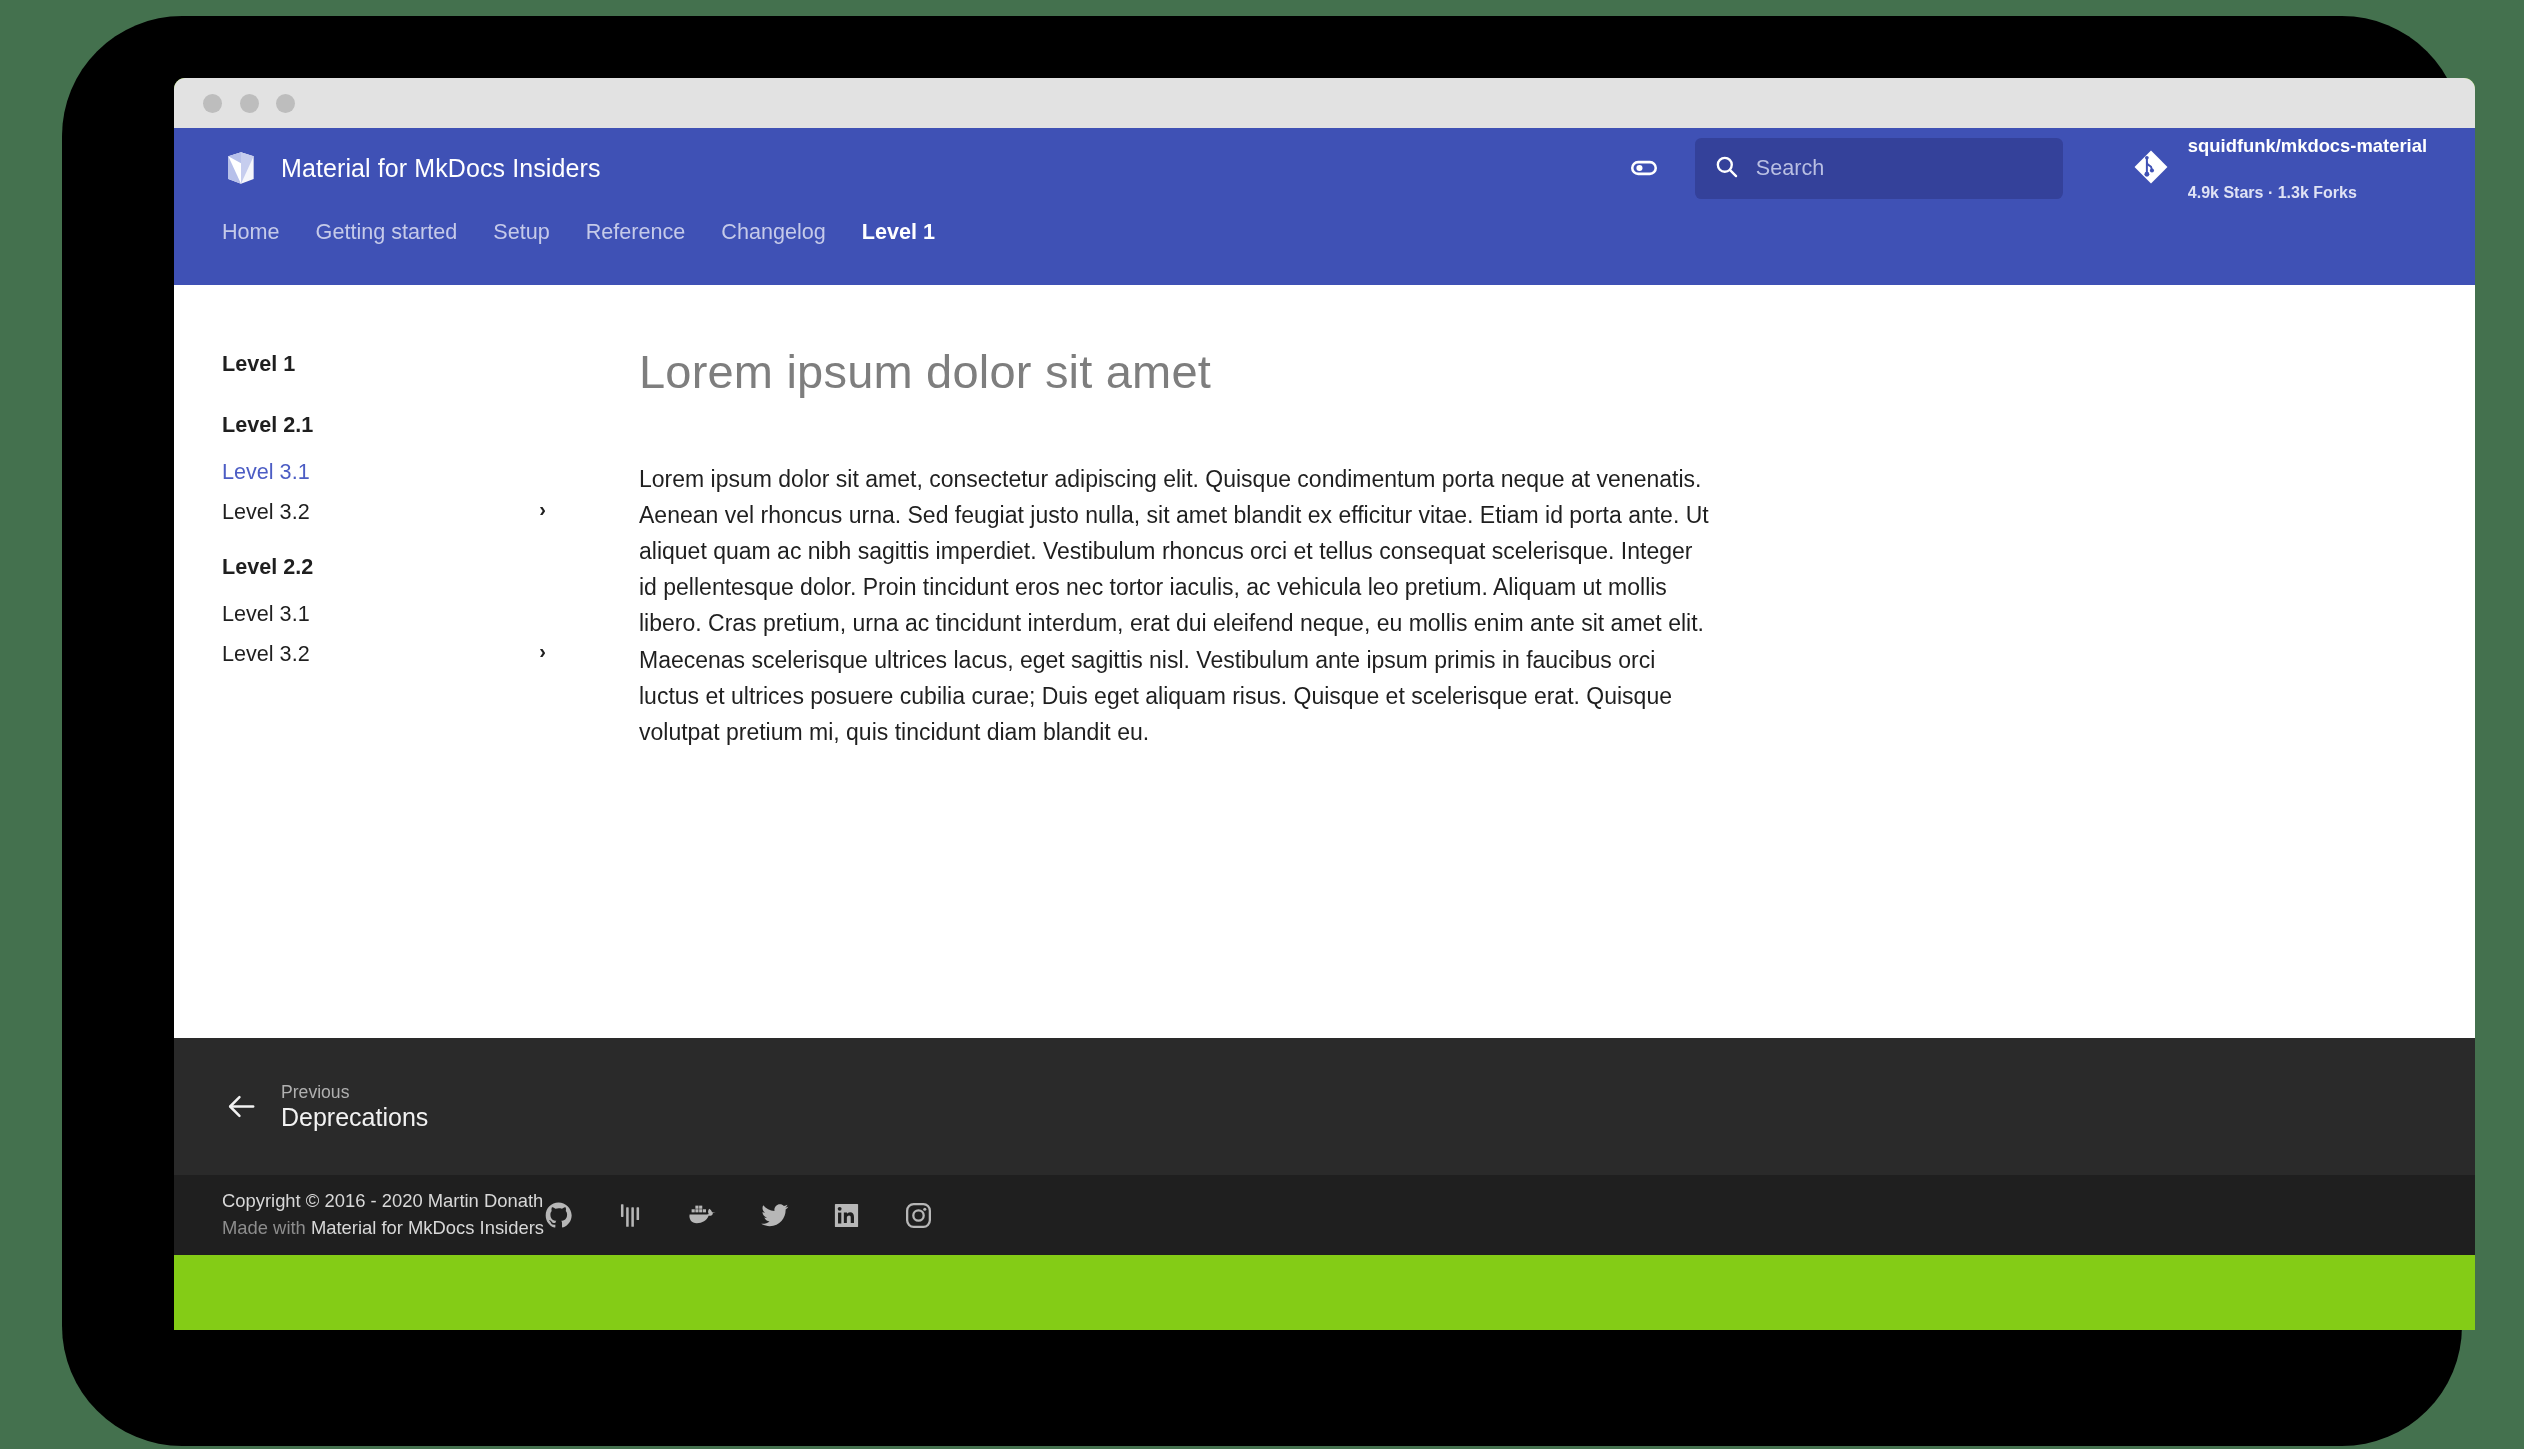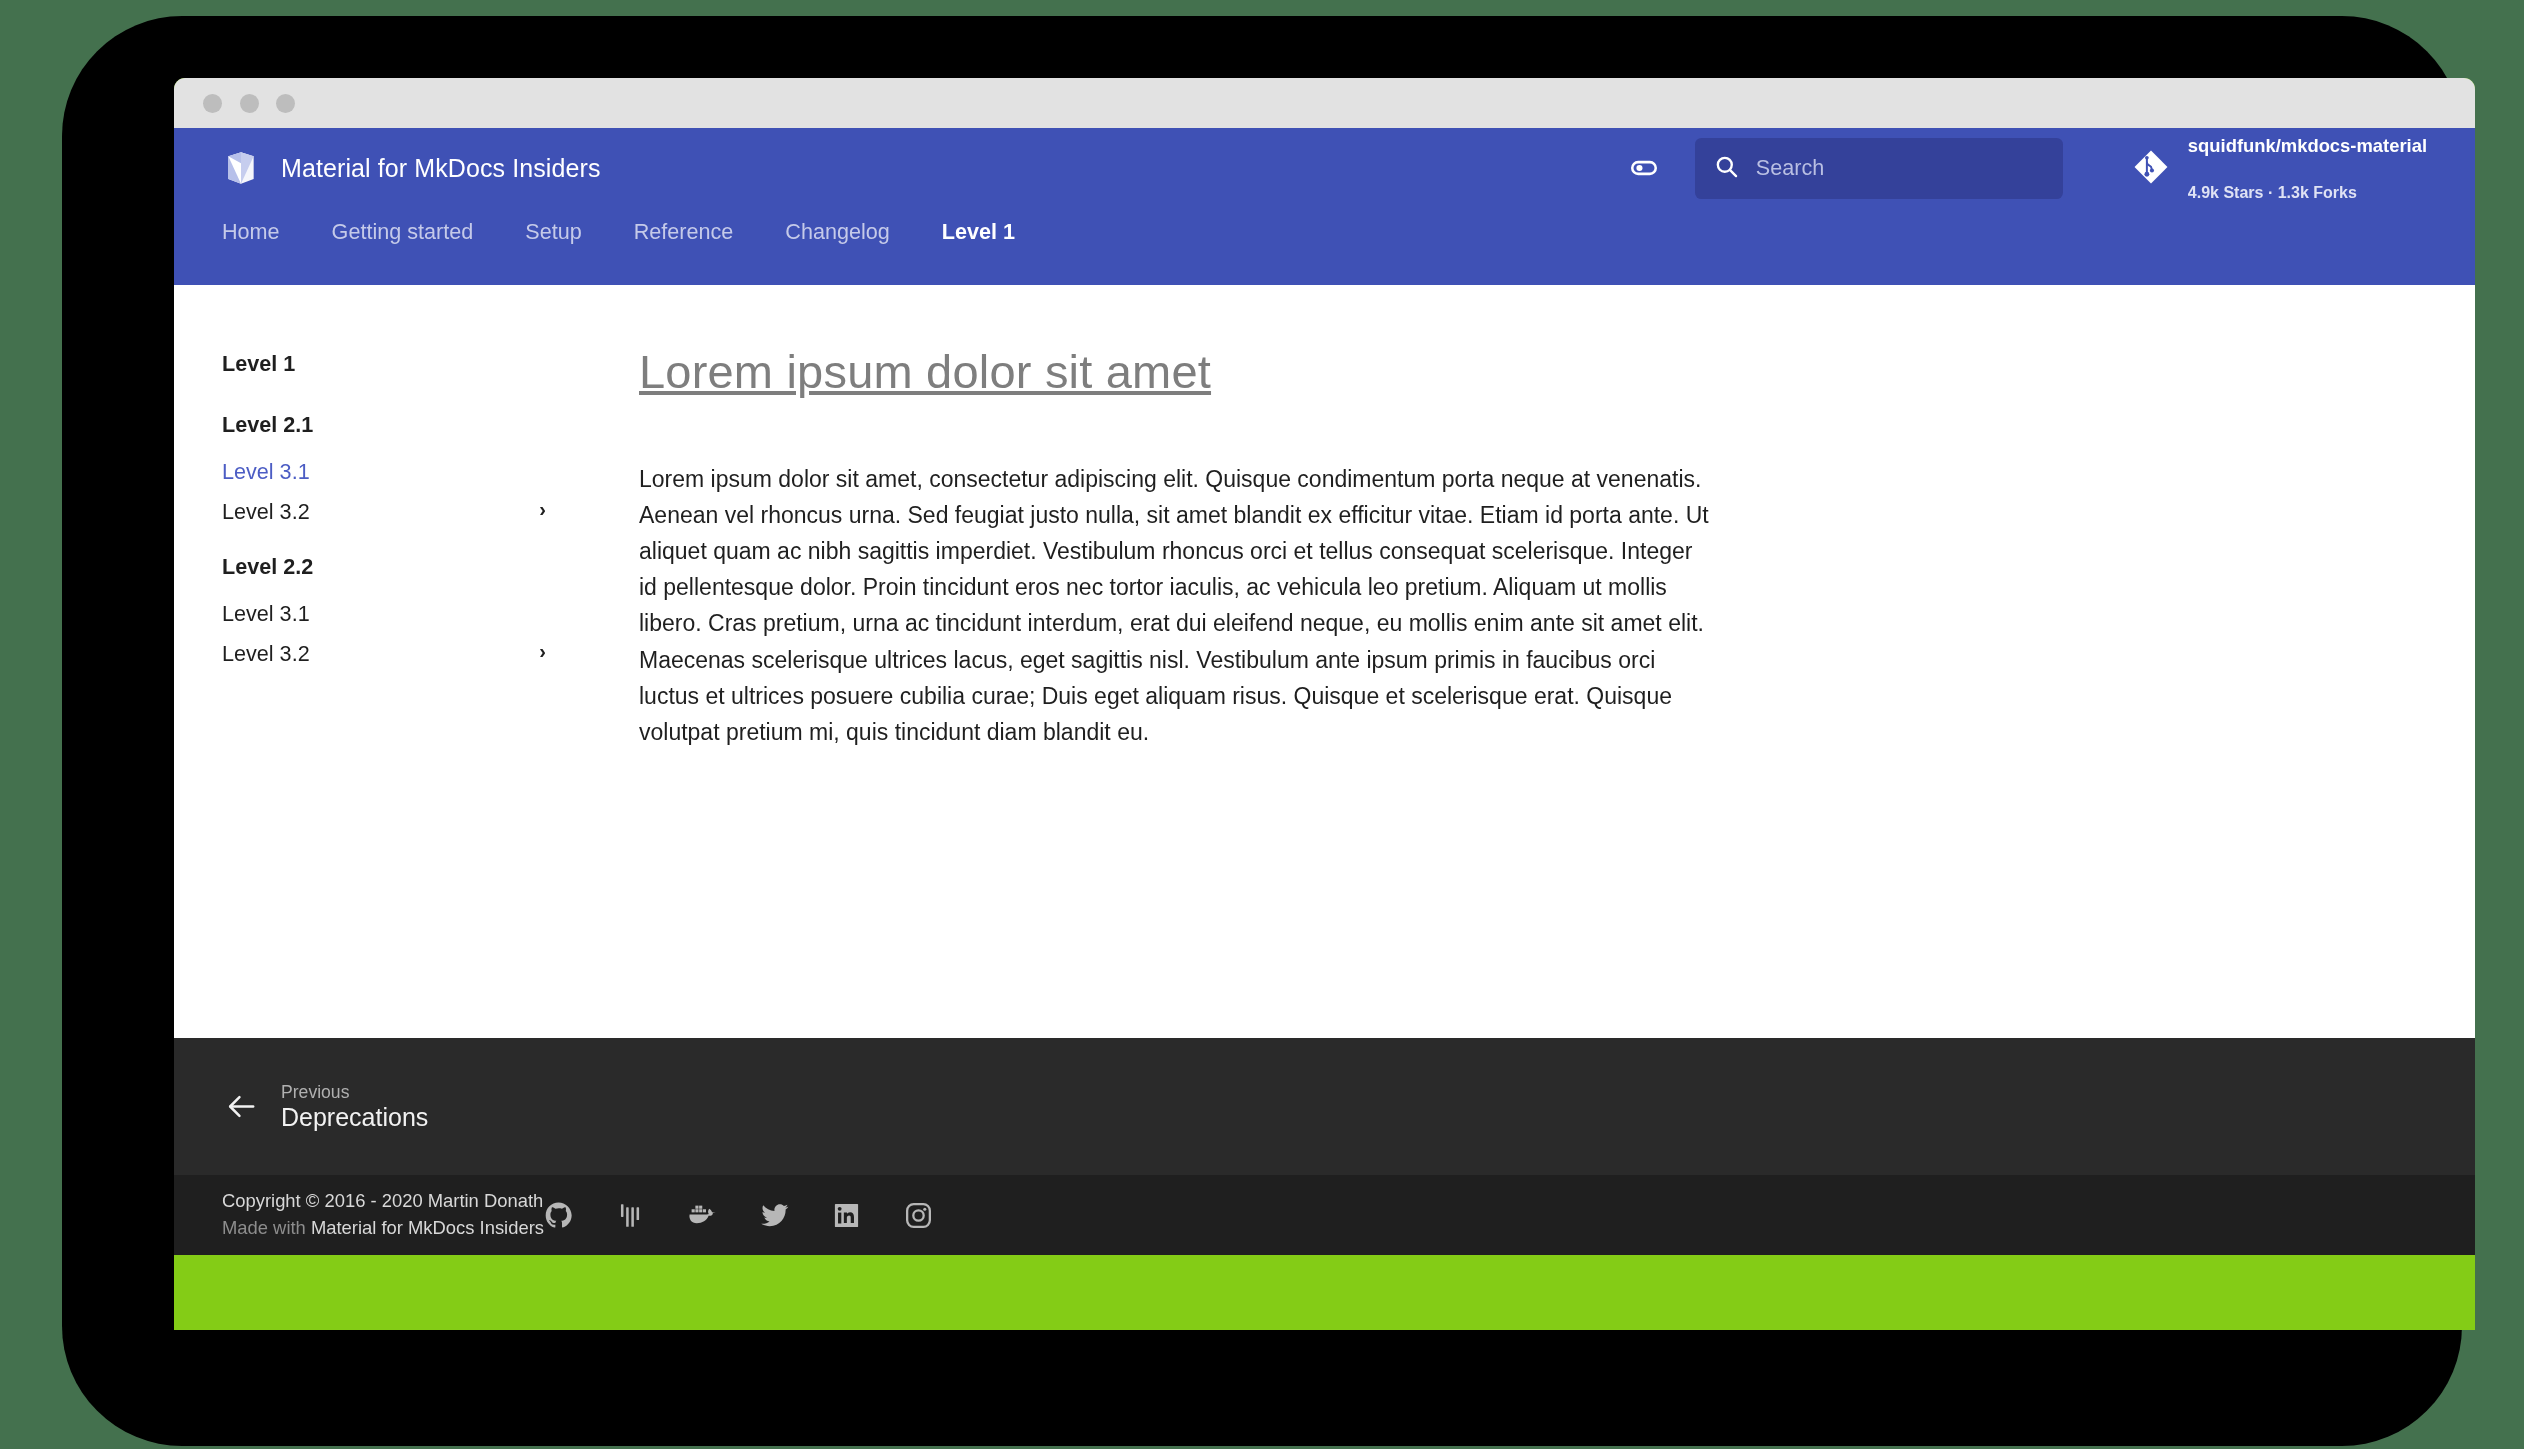--- a/index.html
+++ b/index.html
@@ -141,21 +141,21 @@
     margin-top: 26px;
   }
 
   
   #tabs {
     height: 77px;
     background: #3f51b5;
     display: flex;
     align-items: flex-start;
     padding-left: 48px;
-    gap: 16px;
+    gap: 0;
   }
   .tab {
     color: #c5cae9;
     font-size: 21.6px;
     padding: 11.2px 20px 0 0;
     margin-right: 16px;
     white-space: nowrap;
     cursor: pointer;
   }
   .tab.active {
@@ -207,21 +207,20 @@
     padding-left: 42px;
     padding-right: 160px;
     max-width: 1278px;
   }
   #page-title {
     font-size: 47px;
     font-weight: 300;
     color: #7e7e7e;
     letter-spacing: 0.2px;
     margin-bottom: 62px;
-    text-decoration: underline;
   }
   #page-body {
     font-size: 23px;
     line-height: 1.57;
     color: #1f1f1f;
     max-width: 1083px;
     margin-top: 40px;
   }
 
   

